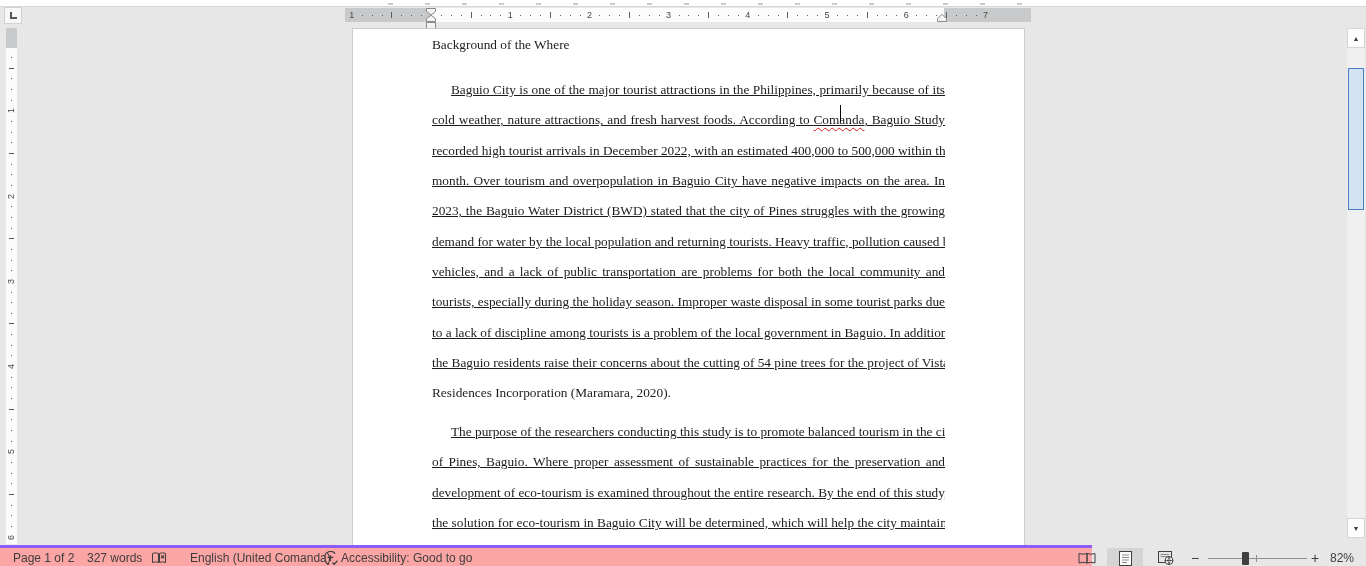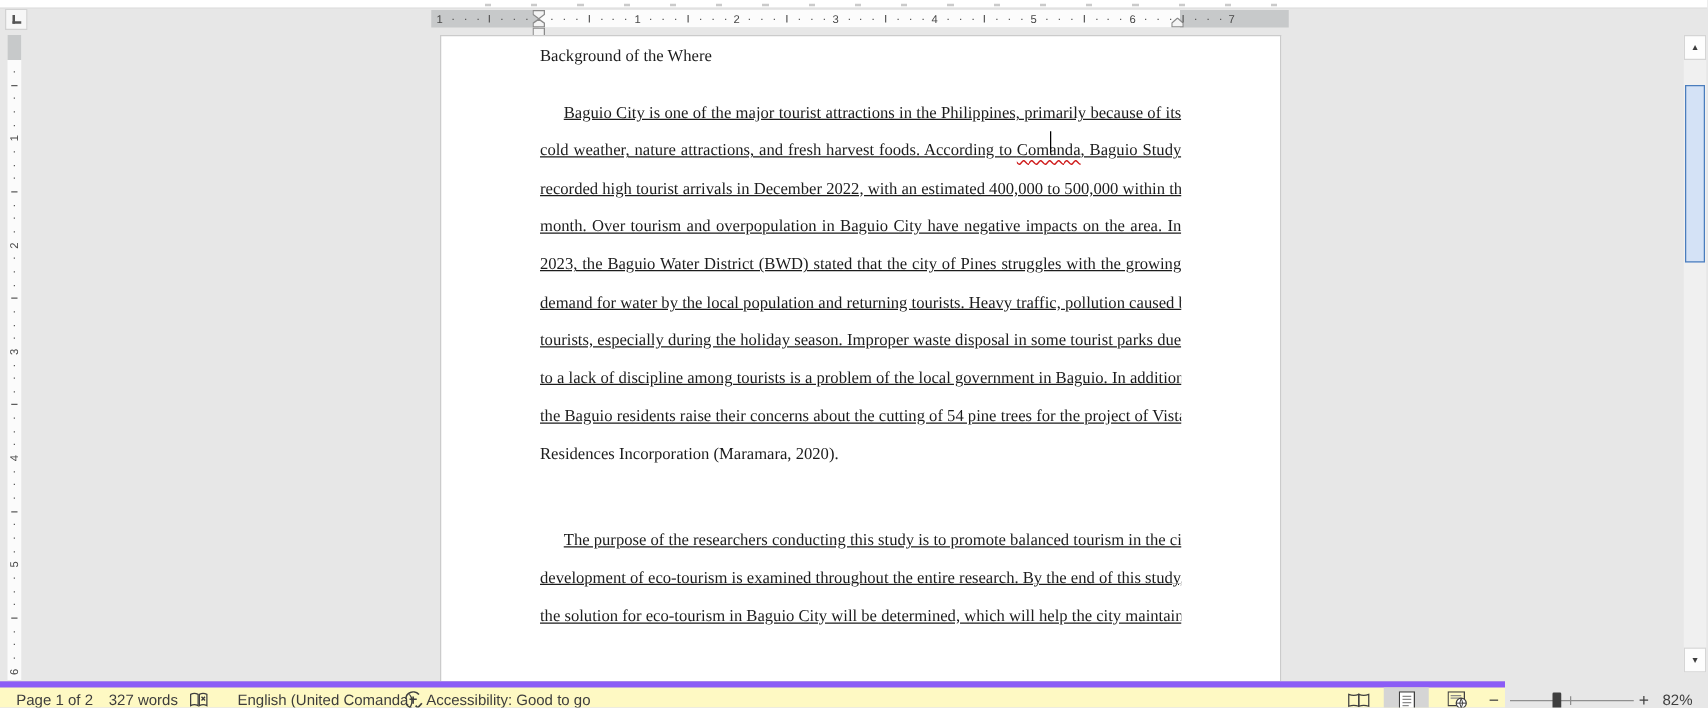--- a/index.html
+++ b/index.html
@@ -46,22 +46,22 @@
   .caret { position:absolute; left:487px; top:76px; width:1px; height:17px; background:#000; }
 
   
   .scrollbar { position:absolute; left:1347px; top:28px; width:18px; height:510px; background:#f0f0f0; }
   .sbtn { position:absolute; left:0; width:18px; height:20px; background:#fdfdfd; border:1px solid #d5d5d5;
     font-size:7px; color:#3c3c3c; text-align:center; line-height:19px; }
   .sbtn.up { top:0; } .sbtn.down { bottom:0; }
   .sthumb { position:absolute; left:1px; top:40px; width:16px; height:142px; background:#d4e2f6; border:1px solid #4a7dbd; }
 
   
-  .statusbar { position:absolute; left:0; top:545px; width:1204px; height:21px; background:#fef9c3;
-    border-top:5px solid #8b5cf6; font-size:12px; color:#3d3d3d; }
+  .statusbar { position:absolute; left:0; top:545px; width:1092px; height:21px; background:#fca5a5;
+    border-top:3px solid #8b5cf6; font-size:12px; color:#3d3d3d; }
   .sb-item { position:absolute; top:0; height:20px; line-height:20px; white-space:nowrap; }
   .sb-icon { position:absolute; top:3px; }
   .viewbtn { position:absolute; top:0; height:20px; display:flex; align-items:center; justify-content:center; }
   .viewbtn.sel { background:#d5d5d5; }
   .ztrack { position:absolute; left:1208px; top:10px; width:99px; height:1px; background:#8f8f8f; }
   .ztick { position:absolute; left:1256px; top:7px; width:1px; height:7px; background:#8f8f8f; }
   .zthumb { position:absolute; left:1242px; top:4px; width:7px; height:13px; background:#3f3f3f; border-radius:1px; }
   .zglyph { font-size:14px; color:#3f3f3f; }
 </style>
 </head>
@@ -206,27 +206,29 @@
 <div class="page">
   <div class="textcol">
     <div class="heading line">Background of the Where</div>
     <div class="para para1">
       <div class="line j ind">Baguio City is one of the major tourist attractions in the Philippines, primarily because of its</div>
       <div class="line j"><span>cold weather, nature attractions, and fresh harvest foods. According to </span><span class="sp">Comanda</span><span>, Baguio Study</span></div>
       <div class="line j">recorded high tourist arrivals in December 2022, with an estimated 400,000 to 500,000 within that</div>
       <div class="line j">month. Over tourism and overpopulation in Baguio City have negative impacts on the area. In</div>
       <div class="line j">2023, the Baguio Water District (BWD) stated that the city of Pines struggles with the growing</div>
       <div class="line j">demand for water by the local population and returning tourists. Heavy traffic, pollution caused by</div>
+      <div class="line j">vehicles, and a lack of public transportation are problems for both the local community and</div>
       <div class="line j">tourists, especially during the holiday season. Improper waste disposal in some tourist parks due</div>
       <div class="line j">to a lack of discipline among tourists is a problem of the local government in Baguio. In addition,</div>
       <div class="line j">the Baguio residents raise their concerns about the cutting of 54 pine trees for the project of Vista</div>
       <div class="line">Residences Incorporation (Maramara, 2020).</div>
     </div>
     <div class="para para2">
       <div class="line j ind">The purpose of the researchers conducting this study is to promote balanced tourism in the city</div>
+      <div class="line j">of Pines, Baguio. Where proper assessment of sustainable practices for the preservation and</div>
       <div class="line j">development of eco-tourism is examined throughout the entire research. By the end of this study,</div>
       <div class="line j">the solution for eco-tourism in Baguio City will be determined, which will help the city maintain</div>
     </div>
   </div>
   <div class="caret"></div>
 </div>
 
 <div class="scrollbar">
   <div class="sbtn up">▲</div>
   <div class="sthumb"></div>

